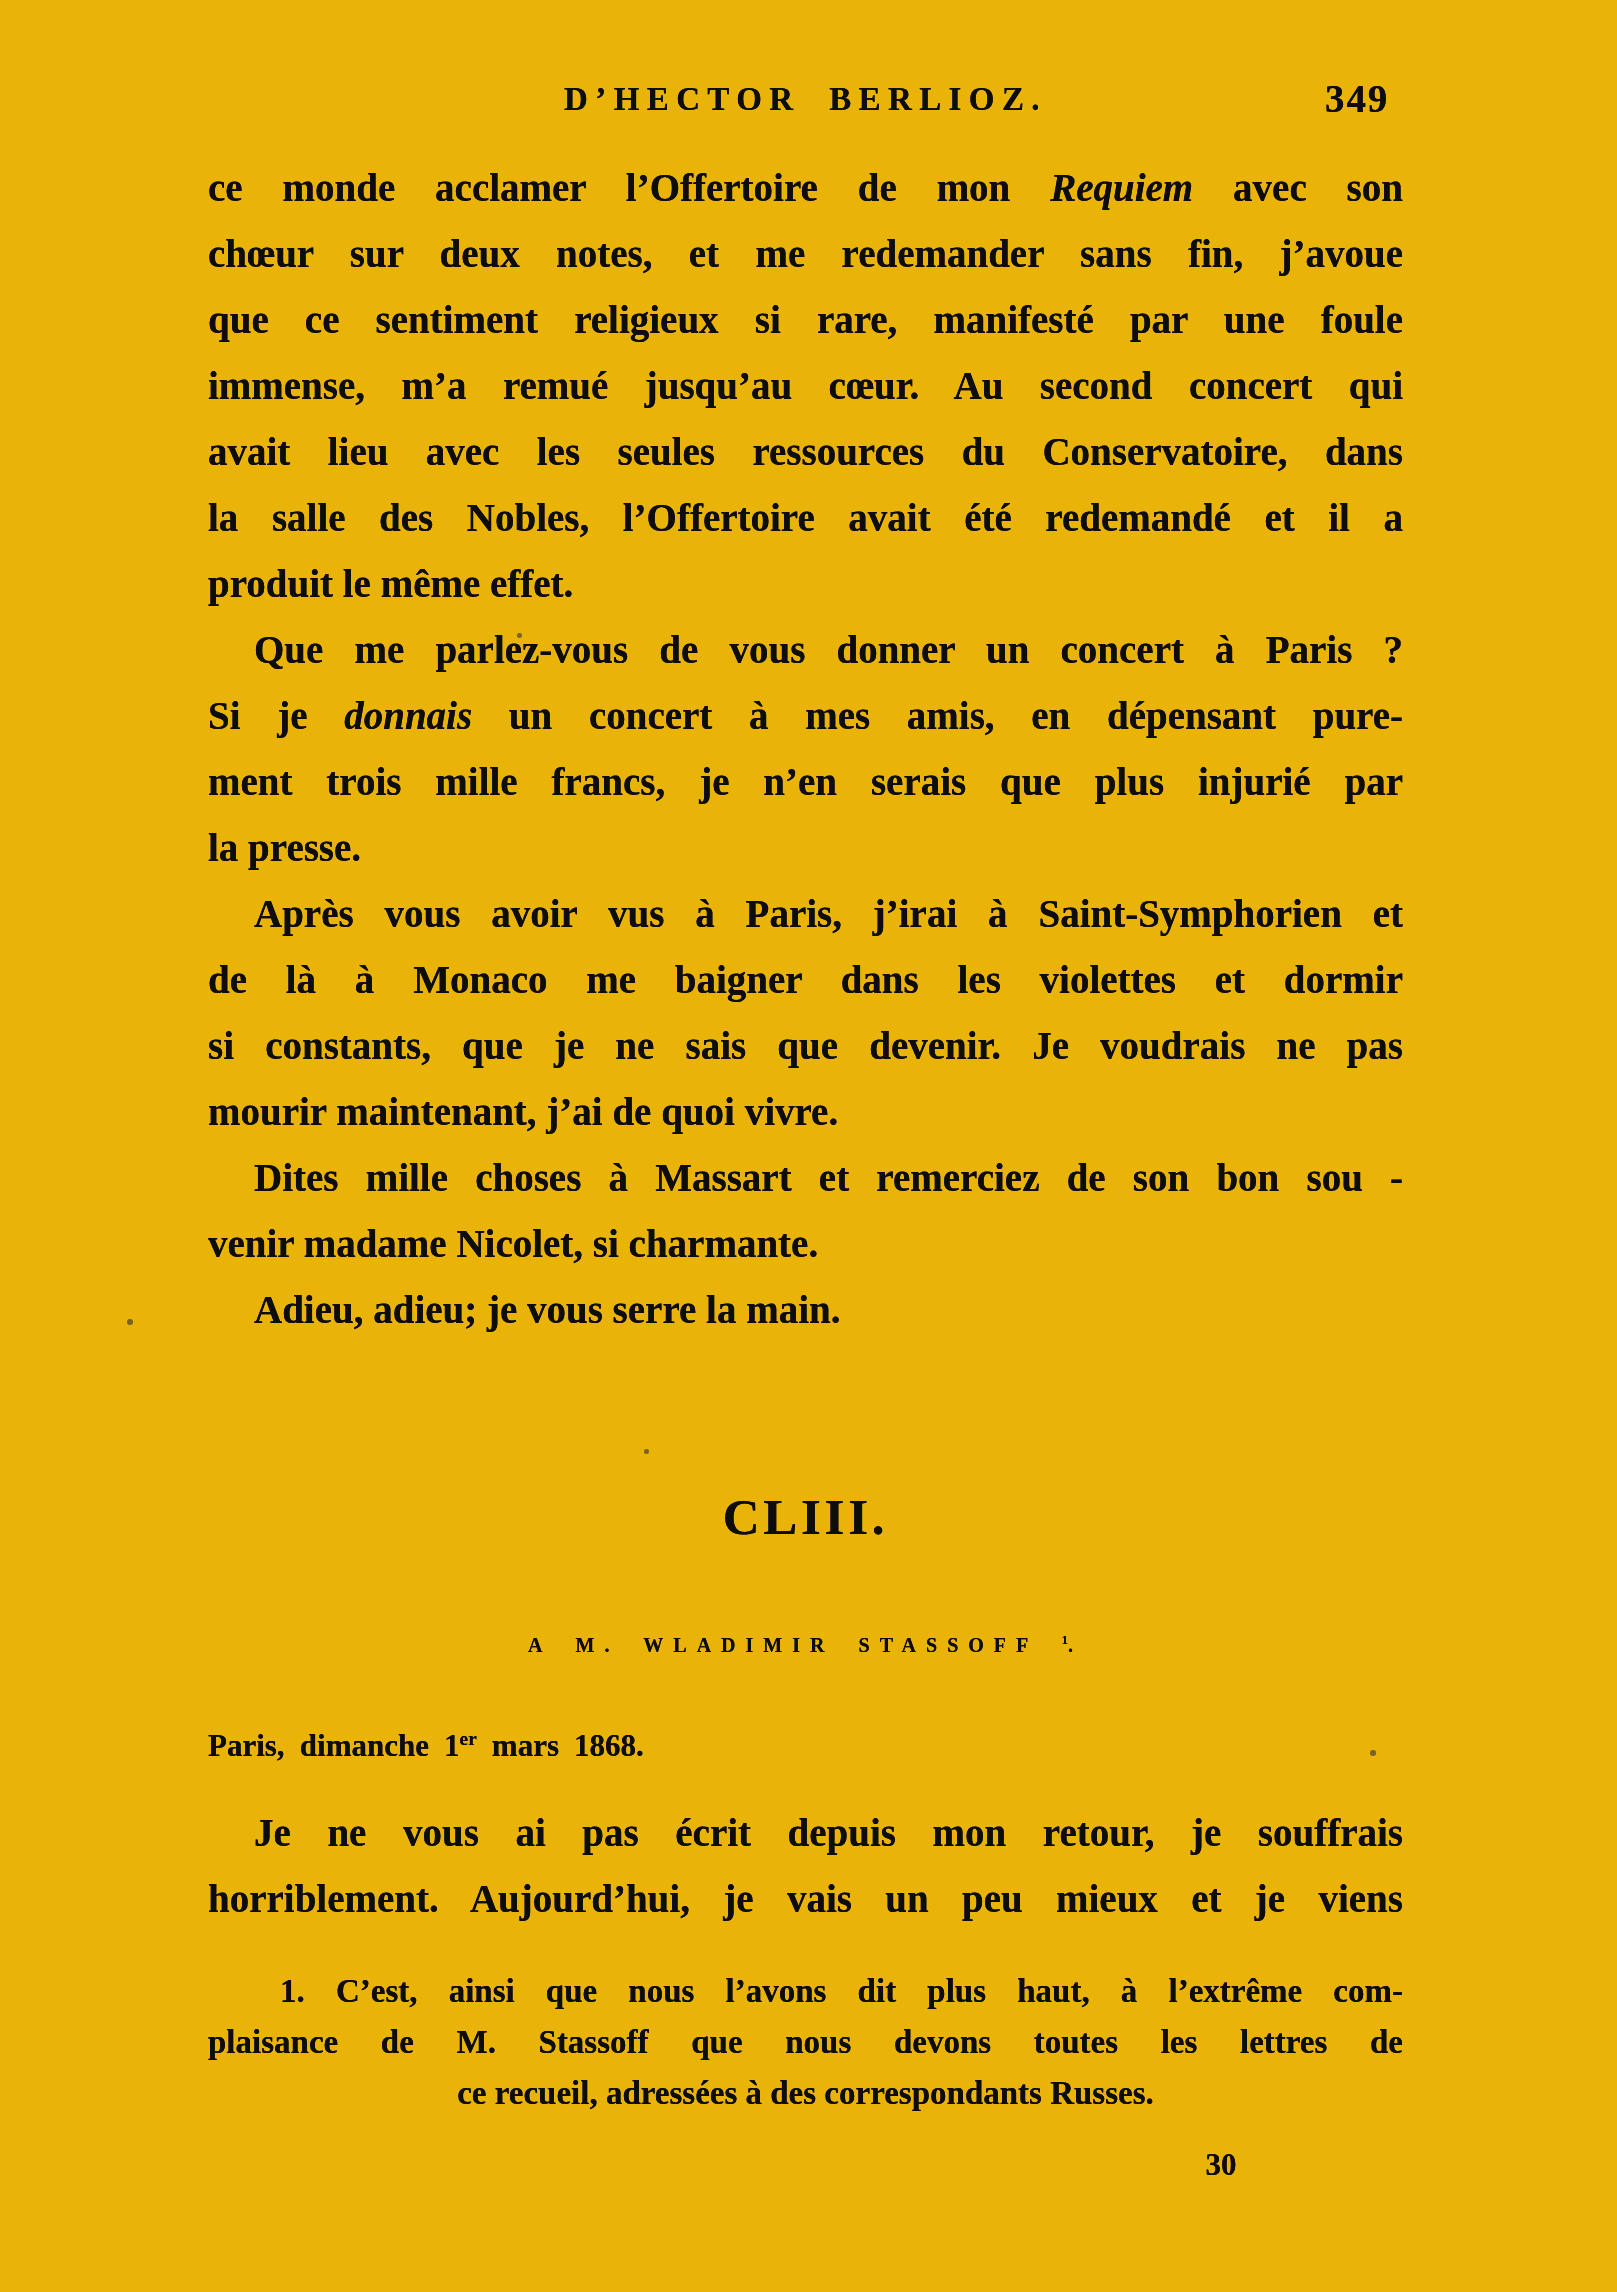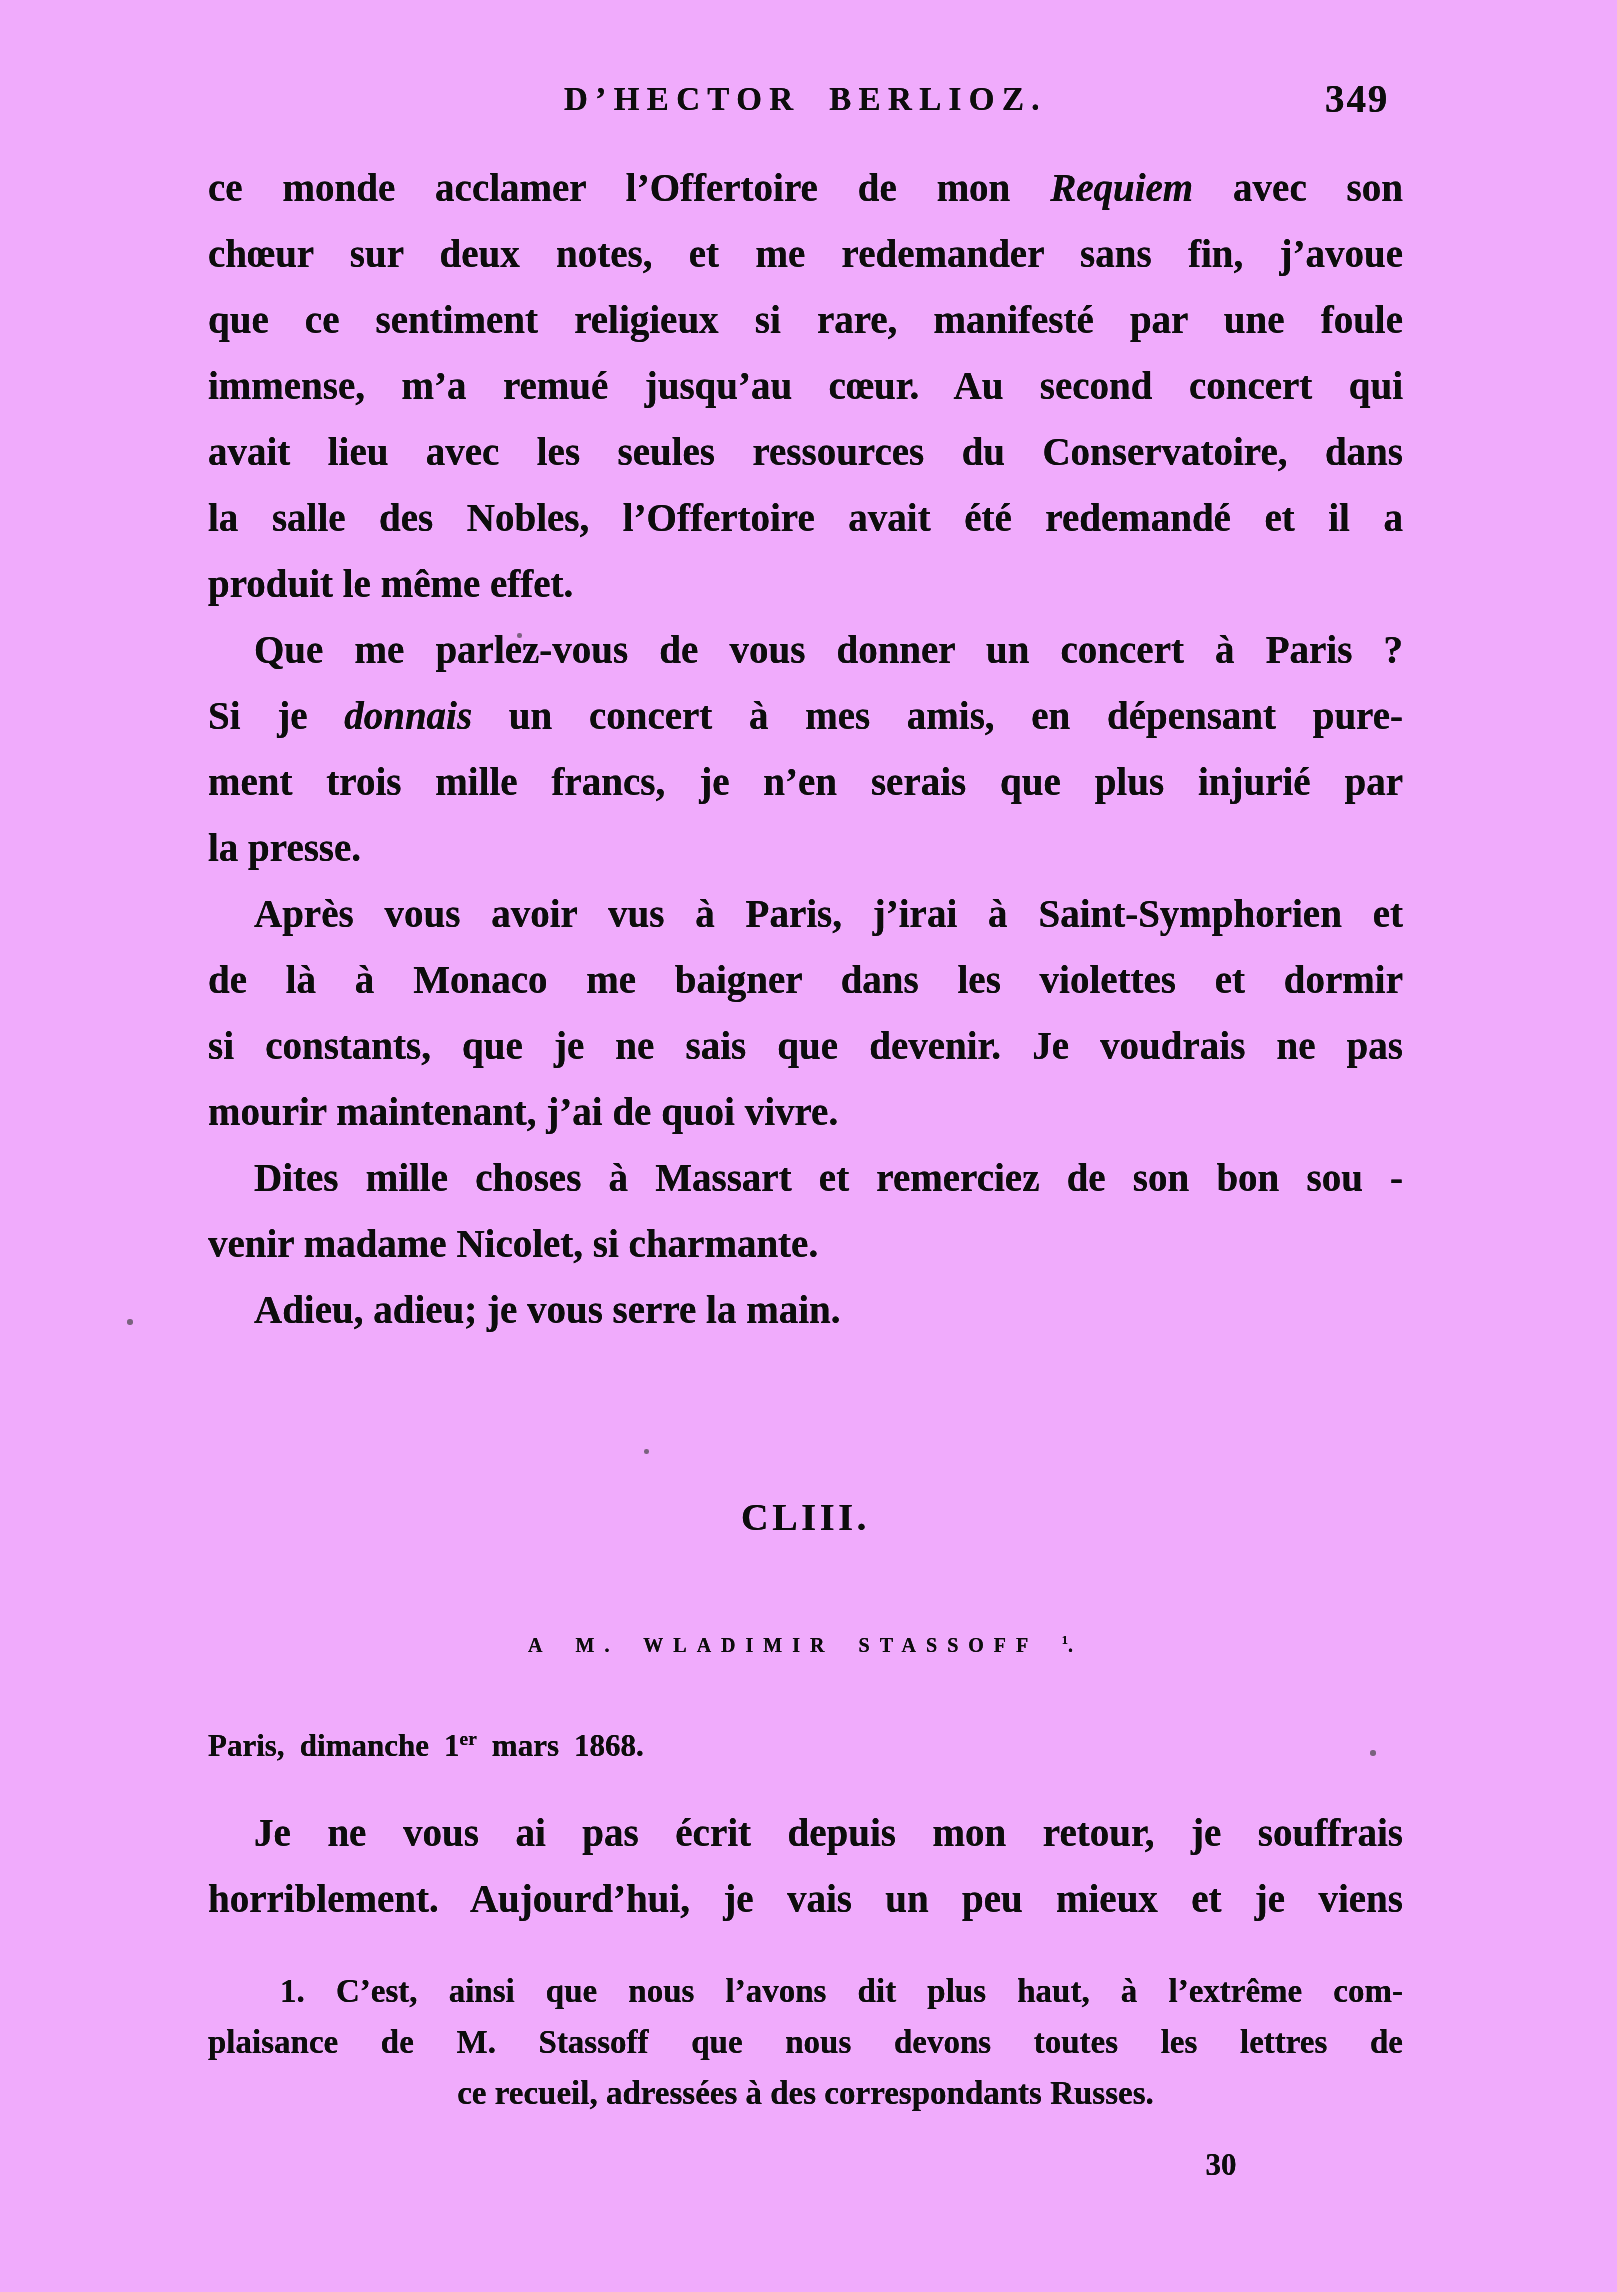--- a/index.html
+++ b/index.html
@@ -1,19 +1,19 @@
 <!DOCTYPE html>
 <html style="font-size:14.8px"><head>
 <meta charset="utf-8">
 <style>
   html, body { margin: 0; padding: 0; background: #ffffff; }
   .page {
     position: relative;
     width: 1618px; height: 2293px;
-    background: #f0abfc;
+    background: #eab308;
     color: #0d0d0d;
     font-family: "Liberation Serif", "DejaVu Serif", serif;
     font-weight: 700;
     overflow: hidden;
     text-shadow: 0 0 0.6px currentColor;
   }
   .header { position: absolute; top: 78px; left: 208px; width: 1195px; height: 46px; }
   .htitle {
     text-align: center; font-size: 33px; line-height: 42px;
     letter-spacing: 7.4px; word-spacing: 13px;
@@ -28,21 +28,21 @@
   .footnote{ top: 1966px; }
   .bline { font-size: 39px; line-height: 66px; text-align: left; }
   .fline { font-size: 33px; line-height: 51px; text-align: center; }
   .bline.ind { text-indent: 46px; }
   .fline.ind { text-indent: 72px; }
   .just { text-align: justify; text-align-last: justify; }
   .it  { font-style: italic; }
   .sup { vertical-align: super; font-size: 0.62em; letter-spacing: normal; }
   .heading {
     top: 1493px; text-align: center;
-    font-size: 38px; line-height: 48px; letter-spacing: 3.7px;
+    font-size: 51px; line-height: 48px; letter-spacing: 3.7px;
   }
   .dedication { top: 1619px; }
   .dline {
     text-align: center; font-size: 20px; line-height: 42px;
     letter-spacing: 10px; word-spacing: 9.2px;
   }
   .dateline { top: 1718px; padding-right: 42px; box-sizing: border-box; }
   .tline { font-size: 31px; line-height: 42px; word-spacing: 7.4px; }
   .signature {
     position: absolute; top: 2146px; left: 1184px; width: 74px;

